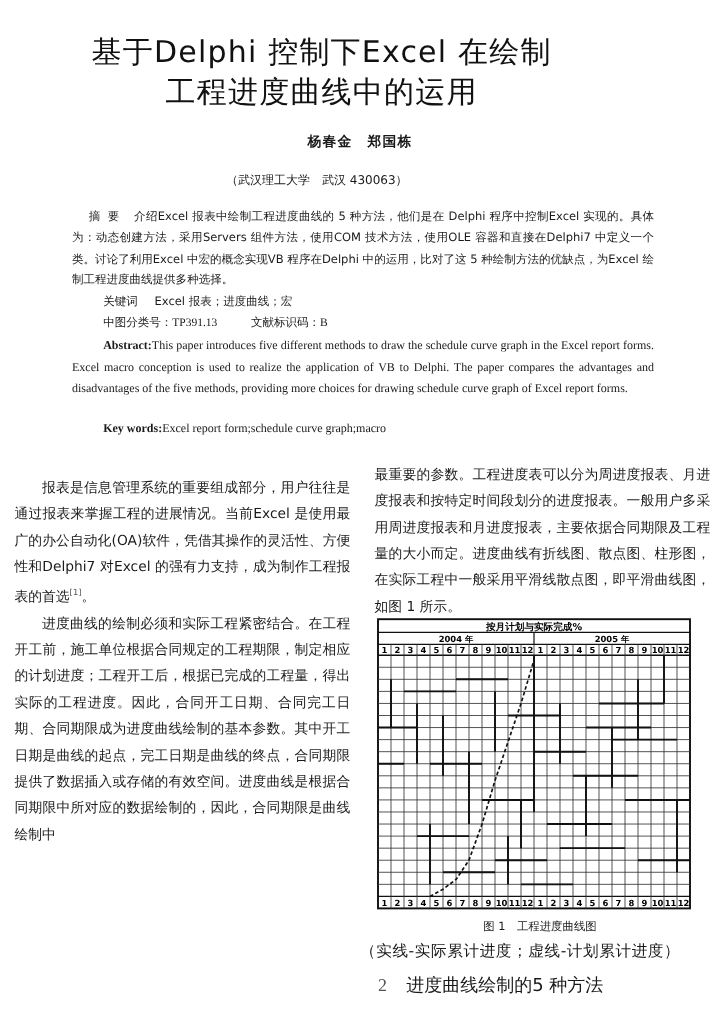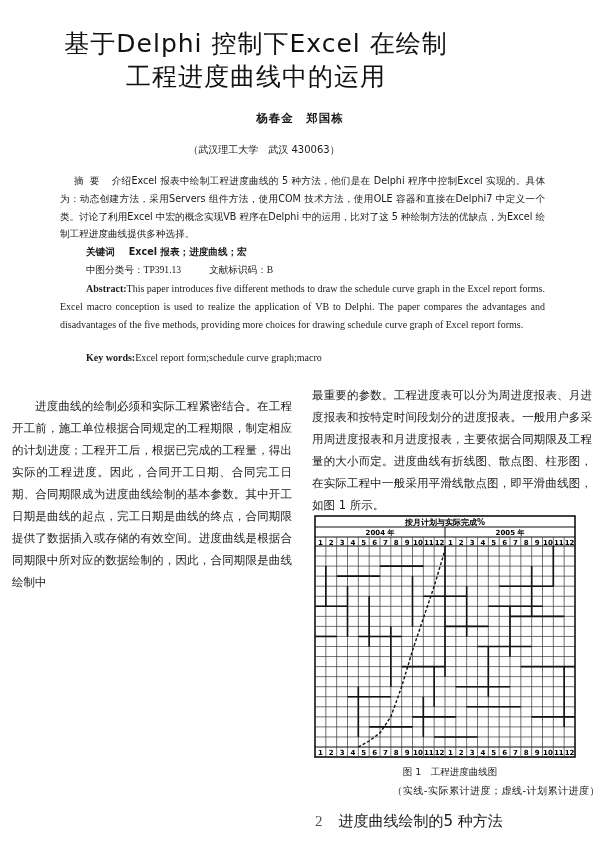--- a/index.html
+++ b/index.html
@@ -1,43 +1,43 @@
 <!DOCTYPE html>
 <html><head>
 <meta charset="utf-8">
 <style>
   html,body{margin:0;padding:0;background:#fff;}
   body{width:600px;height:842px;position:relative;overflow:hidden;color:#1a1a1a;
        font-family:"DejaVu Sans","Liberation Sans",sans-serif;}
   .serif{font-family:"Liberation Serif","DejaVu Serif",serif;}
-  .title{position:absolute;left:0;width:512px;text-align:center;font-size:25px;letter-spacing:1px;line-height:32px;color:#111;}
+  .title{position:absolute;left:12px;width:512px;text-align:center;font-size:25px;letter-spacing:1px;line-height:32px;color:#111;}
   .title1{top:28px;}
   .title2{top:61px;}
   .authors{position:absolute;top:111px;left:0;width:600px;text-align:center;font-size:11.5px;font-weight:bold;letter-spacing:1px;}
   .affil{position:absolute;top:143px;left:0;width:528px;text-align:center;font-size:10px;}
   .abs{position:absolute;left:60px;width:485px;font-size:9.6px;line-height:17.8px;}
   .abs-cn{top:172px;text-align:justify;}
   .abs-cn .lbl{font-weight:normal;letter-spacing:6px;margin-left:14px;margin-right:6px;}
   .kw{position:absolute;left:86px;font-size:9.6px;line-height:18px;}
-  .kw1{top:243px;font-weight:bold;} .kw2{top:261px;}
+  .kw1{top:243px;} .kw2{top:261px;}
   .kw .gap{display:inline-block;width:14px;}
   .abs-en{top:280px;text-align:justify;font-family:"Liberation Serif","DejaVu Serif",serif;font-size:10px;line-height:17.8px;}
   .abs-en b{margin-left:26px;}
   .kw-en{position:absolute;left:86px;top:352px;font-family:"Liberation Serif","DejaVu Serif",serif;font-size:10px;}
   .col{position:absolute;width:280px;font-size:11.5px;line-height:22px;text-align:justify;}
   .col-left{left:12px;top:395px;}
   .col-right{left:312px;top:384px;}
   .h{font-size:15px;line-height:30px;margin:0 0 2px 0;font-weight:normal;}
   .h .num{font-family:"Liberation Serif","DejaVu Serif",serif;color:#555;margin-right:16px;}
   .p{margin:0;text-indent:2em;}
   .p.noind{text-indent:0;}
   .cite{font-size:7px;vertical-align:super;color:#555;}
   .chart{position:absolute;left:314px;top:515px;width:262px;height:244px;}
   .cap1{position:absolute;left:300px;width:300px;top:766px;text-align:center;font-size:9.5px;}
-  .cap2{position:absolute;left:300px;width:300px;top:784px;text-align:right;font-size:10px;letter-spacing:0.5px;}
+  .cap2{position:absolute;left:300px;width:300px;top:784px;text-align:left;font-size:13px;letter-spacing:0.5px;}
   .h2{position:absolute;left:315px;top:806px;font-size:15px;line-height:30px;}
   .h2 .num{font-family:"Liberation Serif","DejaVu Serif",serif;color:#555;margin-right:16px;}
 </style>
 </head>
 <body>
 
 <div class="title title1 serif-mix">基于Delphi 控制下Excel 在绘制</div>
 <div class="title title2">工程进度曲线中的运用</div>
 <div class="authors">杨春金　郑国栋</div>
 <div class="affil">（武汉理工大学　武汉 430063）</div>
@@ -53,20 +53,21 @@
 </div>
 
 <div class="abs abs-en">
   <b>Abstract:</b><span>This paper introduces five different methods to draw the schedule curve graph in the Excel report forms. Excel macro conception is used to realize the application of VB to Delphi. The paper compares the advantages and disadvantages of the five methods, providing more choices for drawing schedule curve graph of Excel report forms.</span>
 </div>
 <div class="kw-en">
   <b>Key words:</b><span>Excel report form;schedule curve graph;macro</span>
 </div>
 
 <div class="col col-left">
+  <p class="p"><span>报表是信息管理系统的重要组成部分，用户往往是通过报表来掌握工程的进展情况。当前Excel 是使用最广的办公自动化(OA)软件，凭借其操作的灵活性、方便性和Delphi7 对Excel 的强有力支持，成为制作工程报表的首选</span><span class="cite">[1]</span><span>。</span></p>
   <p class="p">进度曲线的绘制必须和实际工程紧密结合。在工程开工前，施工单位根据合同规定的工程期限，制定相应的计划进度；工程开工后，根据已完成的工程量，得出实际的工程进度。因此，合同开工日期、合同完工日期、合同期限成为进度曲线绘制的基本参数。其中开工日期是曲线的起点，完工日期是曲线的终点，合同期限提供了数据插入或存储的有效空间。进度曲线是根据合同期限中所对应的数据绘制的，因此，合同期限是曲线绘制中</p>
 </div>
 
 <div class="col col-right">
   <p class="p noind">最重要的参数。工程进度表可以分为周进度报表、月进度报表和按特定时间段划分的进度报表。一般用户多采用周进度报表和月进度报表，主要依据合同期限及工程量的大小而定。进度曲线有折线图、散点图、柱形图，在实际工程中一般采用平滑线散点图，即平滑曲线图，如图 1 所示。</p>
 </div>
 
 <svg class="chart" viewBox="0 0 262 244" xmlns="http://www.w3.org/2000/svg">
   <g stroke="#111" fill="none">
     <rect x="1" y="1" width="260" height="241" stroke-width="1.6"></rect>

